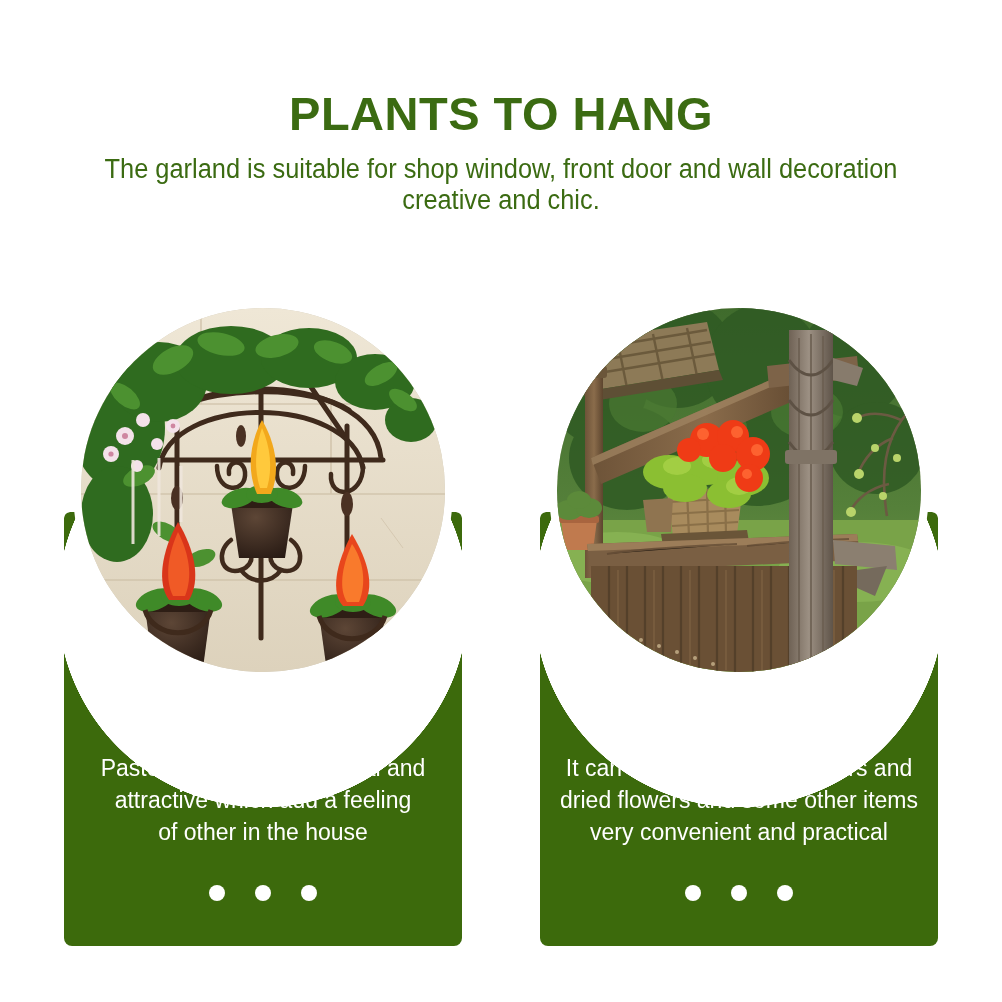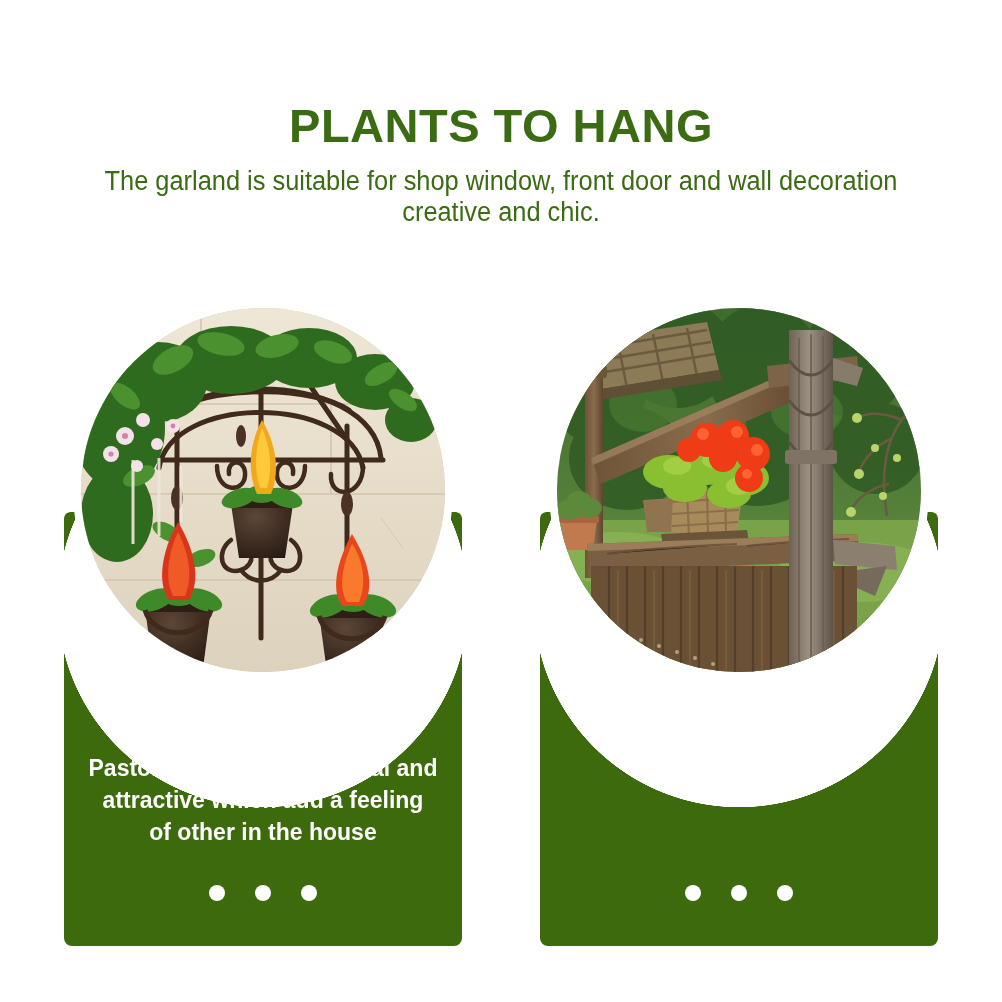--- a/index.html
+++ b/index.html
@@ -5,37 +5,37 @@
   html,body{margin:0;padding:0;}
   body{
     width:1002px;height:1002px;
     background:#ffffff;
     font-family:"Liberation Sans", sans-serif;
     overflow:hidden;position:relative;
   }
   .page{position:relative;width:1002px;height:1002px;background:#fff;}
 
   
-  .header{position:absolute;left:0;top:0;width:1002px;text-align:center;margin-top:12px;}
+  .header{position:absolute;left:0;top:0;width:1002px;text-align:center;}
   .title{
     margin:0;padding-top:88px;
     font-size:47px;line-height:52px;font-weight:bold;
     letter-spacing:.5px;color:#3B6B12;
     font-family:"Liberation Sans", sans-serif;
   }
   .subtitle{
     margin:0;padding-top:14px;
     font-size:27px;line-height:31px;color:#3B6B12;
     font-family:"Liberation Sans", sans-serif;
     transform:scaleX(.94);transform-origin:center top;
     max-width:1002px;
   }
 
   
-  .card{position:absolute;top:300px;width:398px;height:646px;font-weight:bold;}
+  .card{position:absolute;top:300px;width:398px;height:646px;}
   .card-left{left:64px;}
   .card-right{left:540px;}
 
   
   .panel{
     position:absolute;left:0;top:212px;width:398px;height:434px;
     background:#3C6A0C;border-radius:6px 6px 8px 8px;
     -webkit-mask-image:radial-gradient(circle 205px at 199px 90px, transparent 0 205px, #000 205.5px);
     mask-image:radial-gradient(circle 205px at 199px 90px, transparent 0 205px, #000 205.5px);
   }
@@ -447,20 +447,25 @@
 
             <path d="M276 232 L338 238 L340 262 L278 256 Z" fill="#8b7f70"></path>
             <path d="M300 262 L330 258 L318 288 L300 280 Z" fill="#756a5c"></path>
 
             <path d="M276 50 L306 60 L300 78 L276 72 Z" fill="#877b6c"></path>
           </g>
         </svg>
       </div>
     </div>
 
+    <div class="caption">
+      <span class="line">It can store both fresh flowers and</span>
+      <span class="line">dried flowers and some other items</span>
+      <span class="line">very convenient and practical</span>
+    </div>
 
     <div class="dots">
       <span class="dot"></span>
       <span class="dot"></span>
       <span class="dot"></span>
     </div>
   </div>
 
 </div>
 

